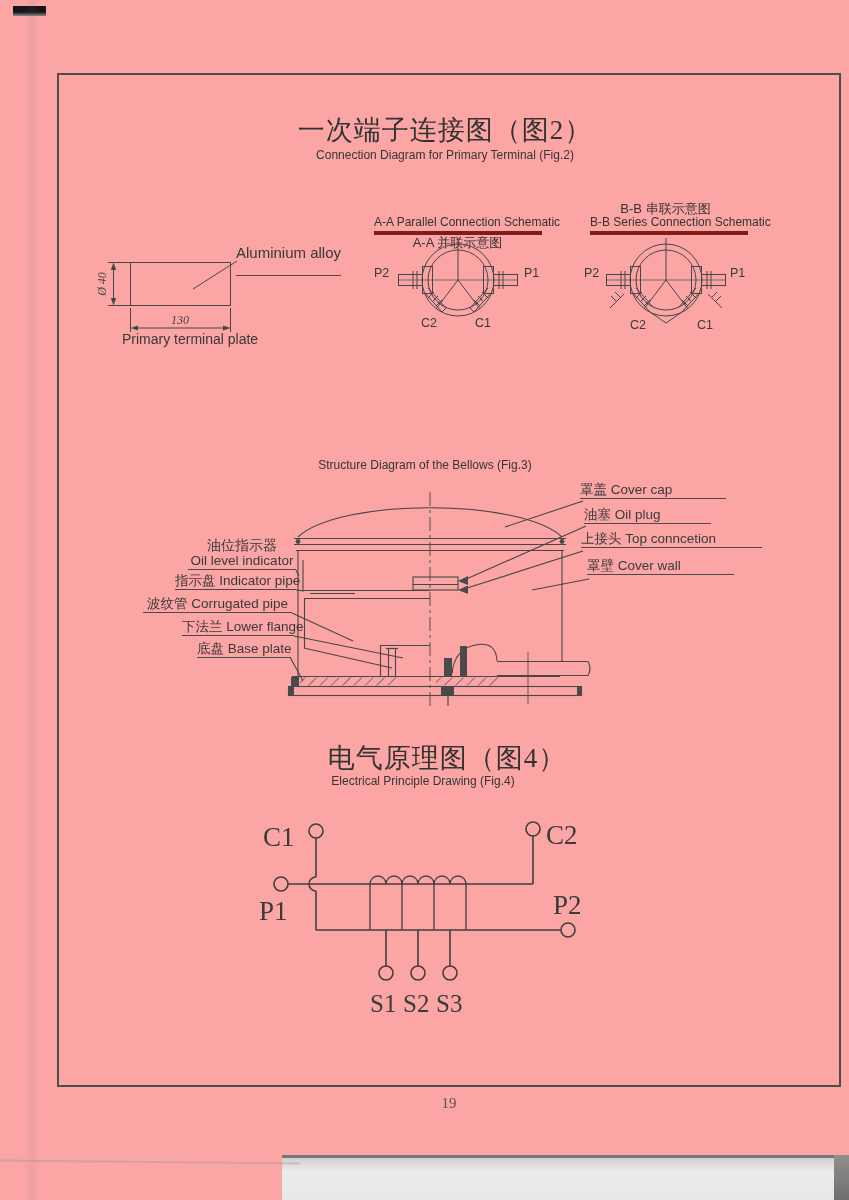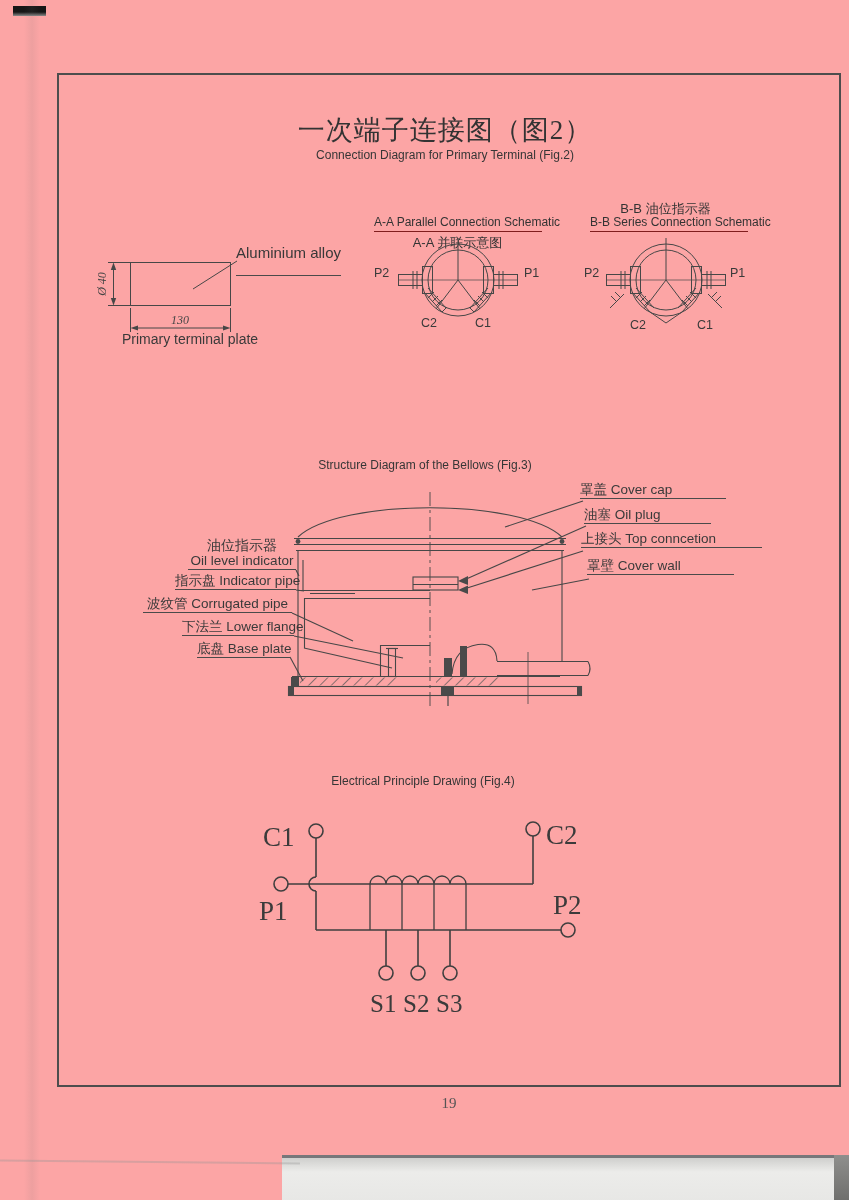--- a/index.html
+++ b/index.html
@@ -8,21 +8,21 @@
   .abs{position:absolute;}
   
   .frame{position:absolute;left:57px;top:73px;width:784px;height:1014px;
          border:2px solid #4d4d4d;box-sizing:border-box;}
   
   .title-cn{font-family:"Liberation Serif","DejaVu Serif",serif;font-size:27px;
             letter-spacing:1px;color:#333;text-align:center;white-space:nowrap;}
   .title-en{font-size:12px;color:#363636;text-align:center;white-space:nowrap;}
   .schem-title-cn{font-size:13px;color:#333;text-align:center;white-space:nowrap;}
   .schem-title-en{font-size:12px;color:#333;text-align:center;white-space:nowrap;
-                  border-bottom:1px solid #7f1d1d;padding-bottom:2px;}
+                  border-bottom:4px solid #7f1d1d;padding-bottom:2px;}
   .material{font-size:16px;color:#383838;white-space:nowrap;letter-spacing:.5px;}
   
   .pl{font-size:13.5px;color:#3a3a3a;border-bottom:1px solid #4a4a4a;
       padding-bottom:1px;white-space:nowrap;line-height:15px;}
   .pl.center{text-align:center;}
   .callout-label{font-size:15px;color:#383838;border-bottom:1px solid #4a4a4a;
                  padding-bottom:14px;white-space:nowrap;}
   .caption{font-size:14px;color:#3a3a3a;white-space:nowrap;}
   .pagenum{font-family:"Liberation Serif","DejaVu Serif",serif;font-size:15px;
            color:#555;text-align:center;}
@@ -118,21 +118,21 @@
       <line x1="112" y1="66" x2="106" y2="60"></line>
       <line x1="108" y1="70" x2="102" y2="64"></line>
       <line x1="102" y1="76" x2="97" y2="71"></line>
     </g>
     <text class="term" x="2" y="41">P2</text>
     <text class="term" x="152" y="41">P1</text>
     <text class="term" x="49" y="91">C2</text>
     <text class="term" x="103" y="91">C1</text>
   </svg>
 
-  <div class="abs schem-title-cn" style="left:583px;top:200px;width:165px;">B-B 油位指示器</div>
+  <div class="abs schem-title-cn" style="left:583px;top:200px;width:165px;">B-B 串联示意图</div>
   <div class="abs schem-title-en" style="left:590px;top:215px;width:158px;">B-B Series Connection Schematic</div>
   <svg class="abs" style="left:580px;top:236px;" width="175" height="105" viewBox="0 0 175 105">
     <g stroke="#474747" fill="none" stroke-width="1">
       <circle cx="86" cy="44" r="36"></circle>
       <circle cx="86" cy="44" r="30"></circle>
       <line x1="86" y1="2" x2="86" y2="44"></line>
       <line x1="86" y1="44" x2="64" y2="73"></line>
       <line x1="86" y1="44" x2="108" y2="73"></line>
       <line x1="26" y1="44" x2="146" y2="44" stroke-width="0.7"></line>
       <line x1="26" y1="38.5" x2="50" y2="38.5"></line>
@@ -245,20 +245,21 @@
   <div class="abs pl center" style="left:175px;top:573px;width:121px;">指示盘  Indicator pipe</div>
   <div class="abs pl center" style="left:143px;top:596px;width:149px;">波纹管  Corrugated pipe</div>
   <div class="abs pl center" style="left:182px;top:619px;width:112px;">下法兰 Lower flange</div>
   <div class="abs pl center" style="left:197px;top:641px;width:93px;">底盘 Base plate</div>
 
   <div class="abs pl" style="left:580px;top:482px;width:146px;">罩盖 Cover cap</div>
   <div class="abs pl" style="left:584px;top:507px;width:127px;">油塞 Oil plug</div>
   <div class="abs pl" style="left:581px;top:531px;width:181px;">上接头 Top conncetion</div>
   <div class="abs pl" style="left:587px;top:558px;width:147px;">罩壁 Cover wall</div>
 
+  <div class="abs title-cn" style="left:247px;top:740px;width:400px;">电气原理图（图4）</div>
   <div class="abs title-en" style="left:223px;top:774px;width:400px;">Electrical Principle Drawing (Fig.4)</div>
 
   <svg class="abs" style="left:255px;top:808px;" width="360" height="215" viewBox="0 0 360 215">
     <g stroke="#3f3f3f" fill="none" stroke-width="1.6">
       <circle cx="61" cy="23" r="7"></circle>
       <circle cx="278" cy="21" r="7"></circle>
       <circle cx="26" cy="76" r="7"></circle>
       <circle cx="313" cy="122" r="7"></circle>
       <circle cx="131" cy="165" r="7"></circle>
       <circle cx="163" cy="165" r="7"></circle>

